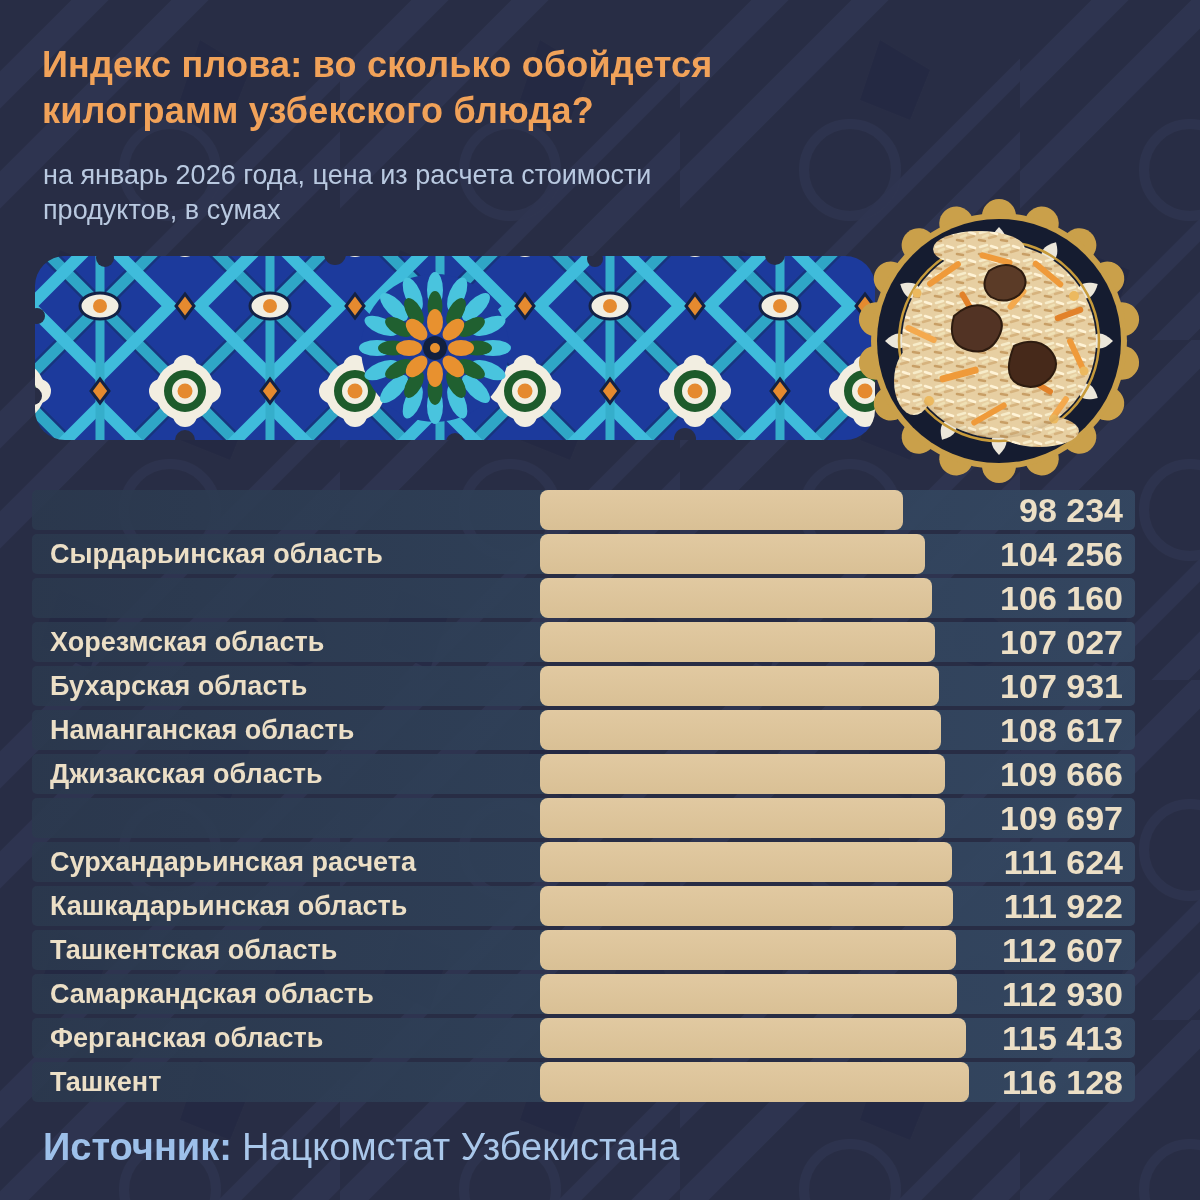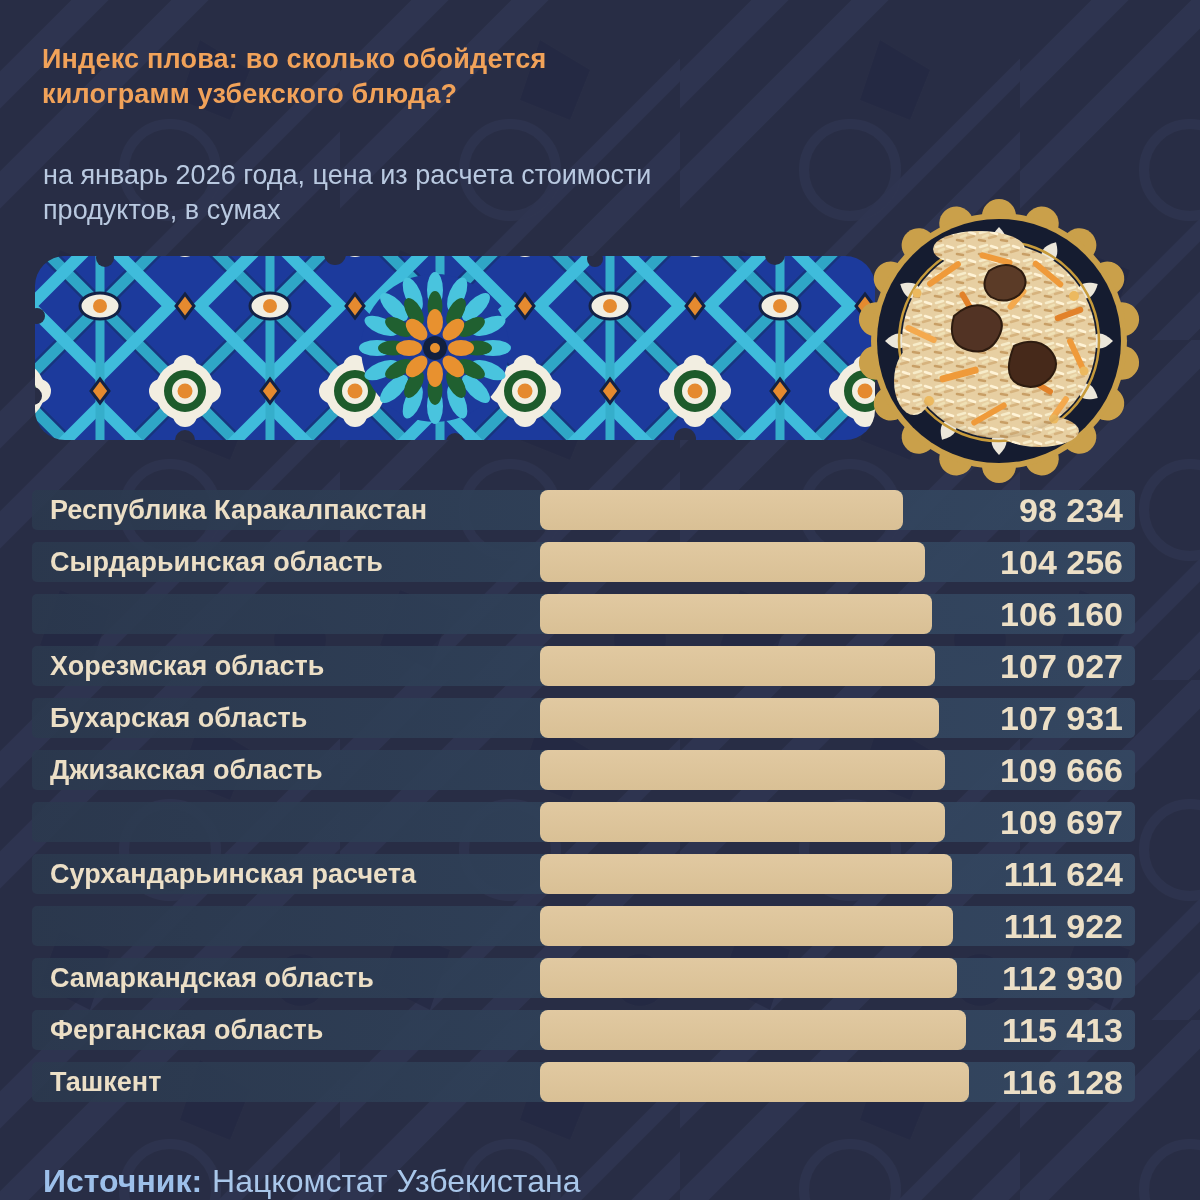--- a/index.html
+++ b/index.html
@@ -7,21 +7,21 @@
     position:relative;width:1200px;height:1200px;overflow:hidden;
     background:#282d45;
     font-family:"Liberation Sans","DejaVu Sans",sans-serif;
   }
   #bg-pattern{position:absolute;left:0;top:0;width:1200px;height:1200px;z-index:0;}
   .layer{position:absolute;z-index:1;}
 
   
   #title{
     left:42px;top:42px;width:960px;
-    color:#f1a259;font-size:27px;font-weight:700;line-height:1.28;
+    color:#f1a259;font-size:36px;font-weight:700;line-height:1.28;
     letter-spacing:.2px;
   }
   #subtitle{
     left:43px;top:158px;width:780px;
     color:#b9c9e0;font-size:27px;font-weight:400;line-height:1.3;
   }
 
   
   #mosaic{left:35px;top:256px;width:840px;height:184px;}
   #plate{left:856px;top:198px;width:286px;height:286px;}
@@ -42,21 +42,21 @@
   .row-bar{
     position:absolute;left:508px;top:0;bottom:0;border-radius:8px;
     background:linear-gradient(180deg,#e1c9a1,#d9c095);
   }
   .row-value{
     position:absolute;right:12px;top:0;line-height:40px;
     color:#ecdfc6;font-size:34px;font-weight:700;white-space:nowrap;
   }
 
   
-  #source{left:43px;top:1126px;font-size:32px;margin-top:37px;}
+  #source{left:43px;top:1126px;font-size:38px;}
   #source .src-label{color:#9dc0ea;font-weight:700;}
   #source .src-value{color:#a9c7ea;font-weight:400;margin-left:10px;}
 </style>
 </head>
 <body>
 
 <div id="page">
 
   <svg id="bg-pattern" viewBox="0 0 1200 1200" aria-hidden="true">
     <defs>
@@ -323,21 +323,20 @@
         <circle cx="-82" cy="-48" r="4.5"></circle>
           <circle cx="85" cy="30" r="4.5"></circle>
       </g>
       <circle r="97" fill="url(#foodshade)"></circle>
     </g>
   </svg>
 
   <div id="chart" class="layer">
     <div class="row-band">
       <div class="row-bar" style="width: 363px;"></div>
-      <span class="row-label">Республика Каракалпакстан</span>
       <span class="row-value">98 234</span>
     </div>
 
     <div class="row-band">
       <div class="row-bar" style="width: 385px;"></div>
       <span class="row-label">Сырдарьинская область</span>
       <span class="row-value">104 256</span>
     </div>
 
     <div class="row-band">
@@ -350,43 +349,54 @@
       <span class="row-label">Хорезмская область</span>
       <span class="row-value">107 027</span>
     </div>
 
     <div class="row-band">
       <div class="row-bar" style="width: 399px;"></div>
       <span class="row-label">Бухарская область</span>
       <span class="row-value">107 931</span>
     </div>
 
+    <div class="row-band">
+      <div class="row-bar" style="width: 401px;"></div>
+      <span class="row-label">Наманганская область</span>
+      <span class="row-value">108 617</span>
+    </div>
 
     <div class="row-band">
       <div class="row-bar" style="width: 405px;"></div>
       <span class="row-label">Джизакская область</span>
       <span class="row-value">109 666</span>
     </div>
 
     <div class="row-band">
       <div class="row-bar" style="width: 405px;"></div>
       <span class="row-value">109 697</span>
     </div>
 
     <div class="row-band">
       <div class="row-bar" style="width: 412px;"></div>
       <span class="row-label">Сурхандарьинская расчета</span>
       <span class="row-value">111 624</span>
     </div>
 
     <div class="row-band">
       <div class="row-bar" style="width: 413px;"></div>
+      <span class="row-label">Кашкадарьинская область</span>
       <span class="row-value">111 922</span>
     </div>
 
+    <div class="row-band">
+      <div class="row-bar" style="width: 416px;"></div>
+      <span class="row-label">Ташкентская область</span>
+      <span class="row-value">112 607</span>
+    </div>
 
     <div class="row-band">
       <div class="row-bar" style="width: 417px;"></div>
       <span class="row-label">Самаркандская область</span>
       <span class="row-value">112 930</span>
     </div>
 
     <div class="row-band">
       <div class="row-bar" style="width: 426px;"></div>
       <span class="row-label">Ферганская область</span>

